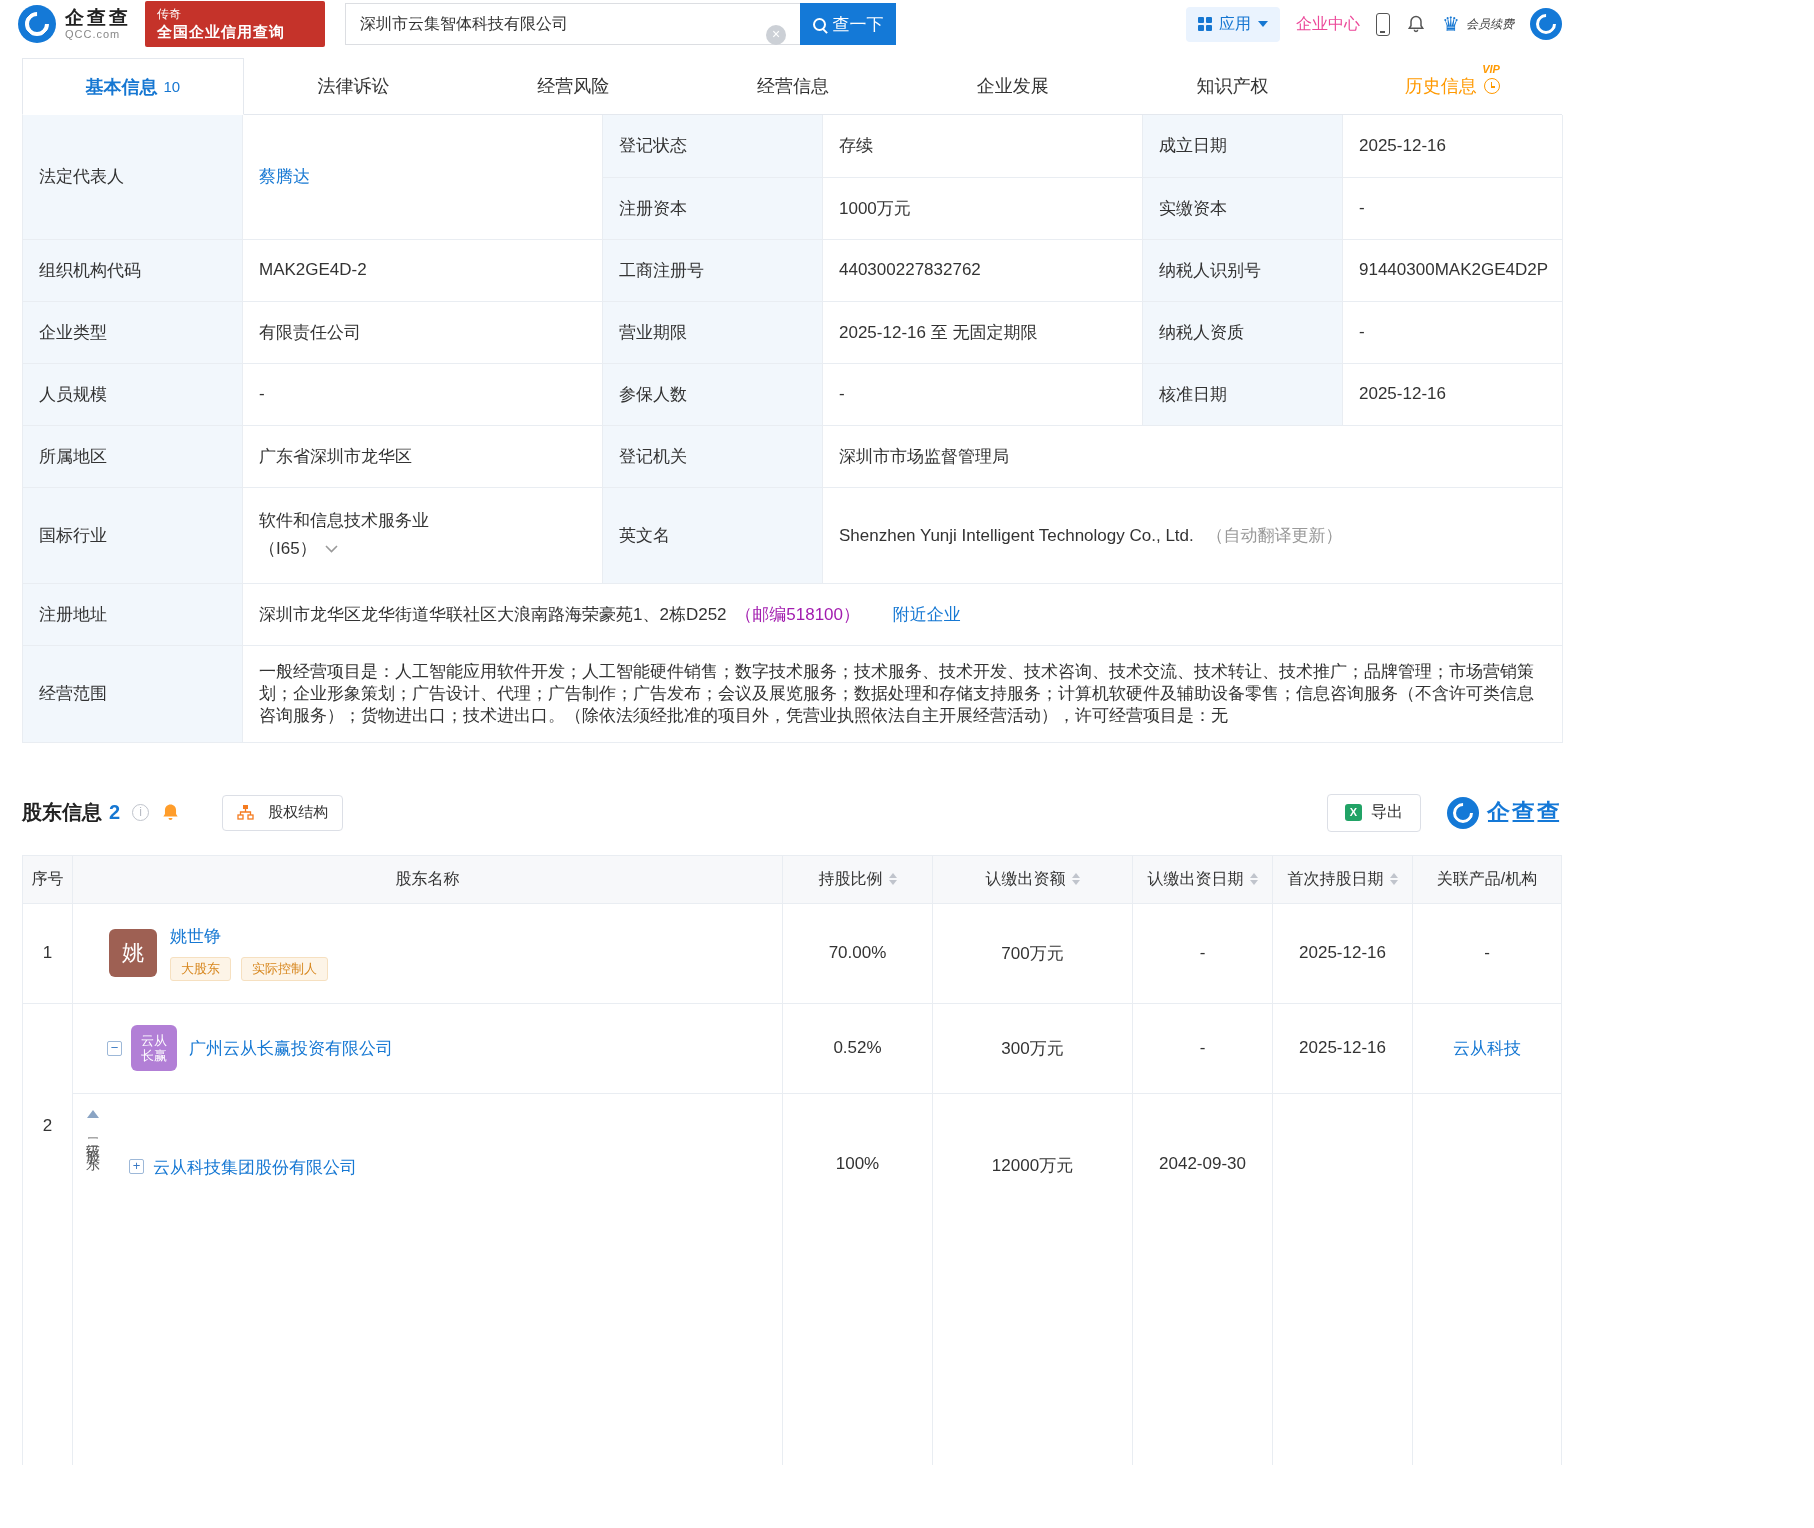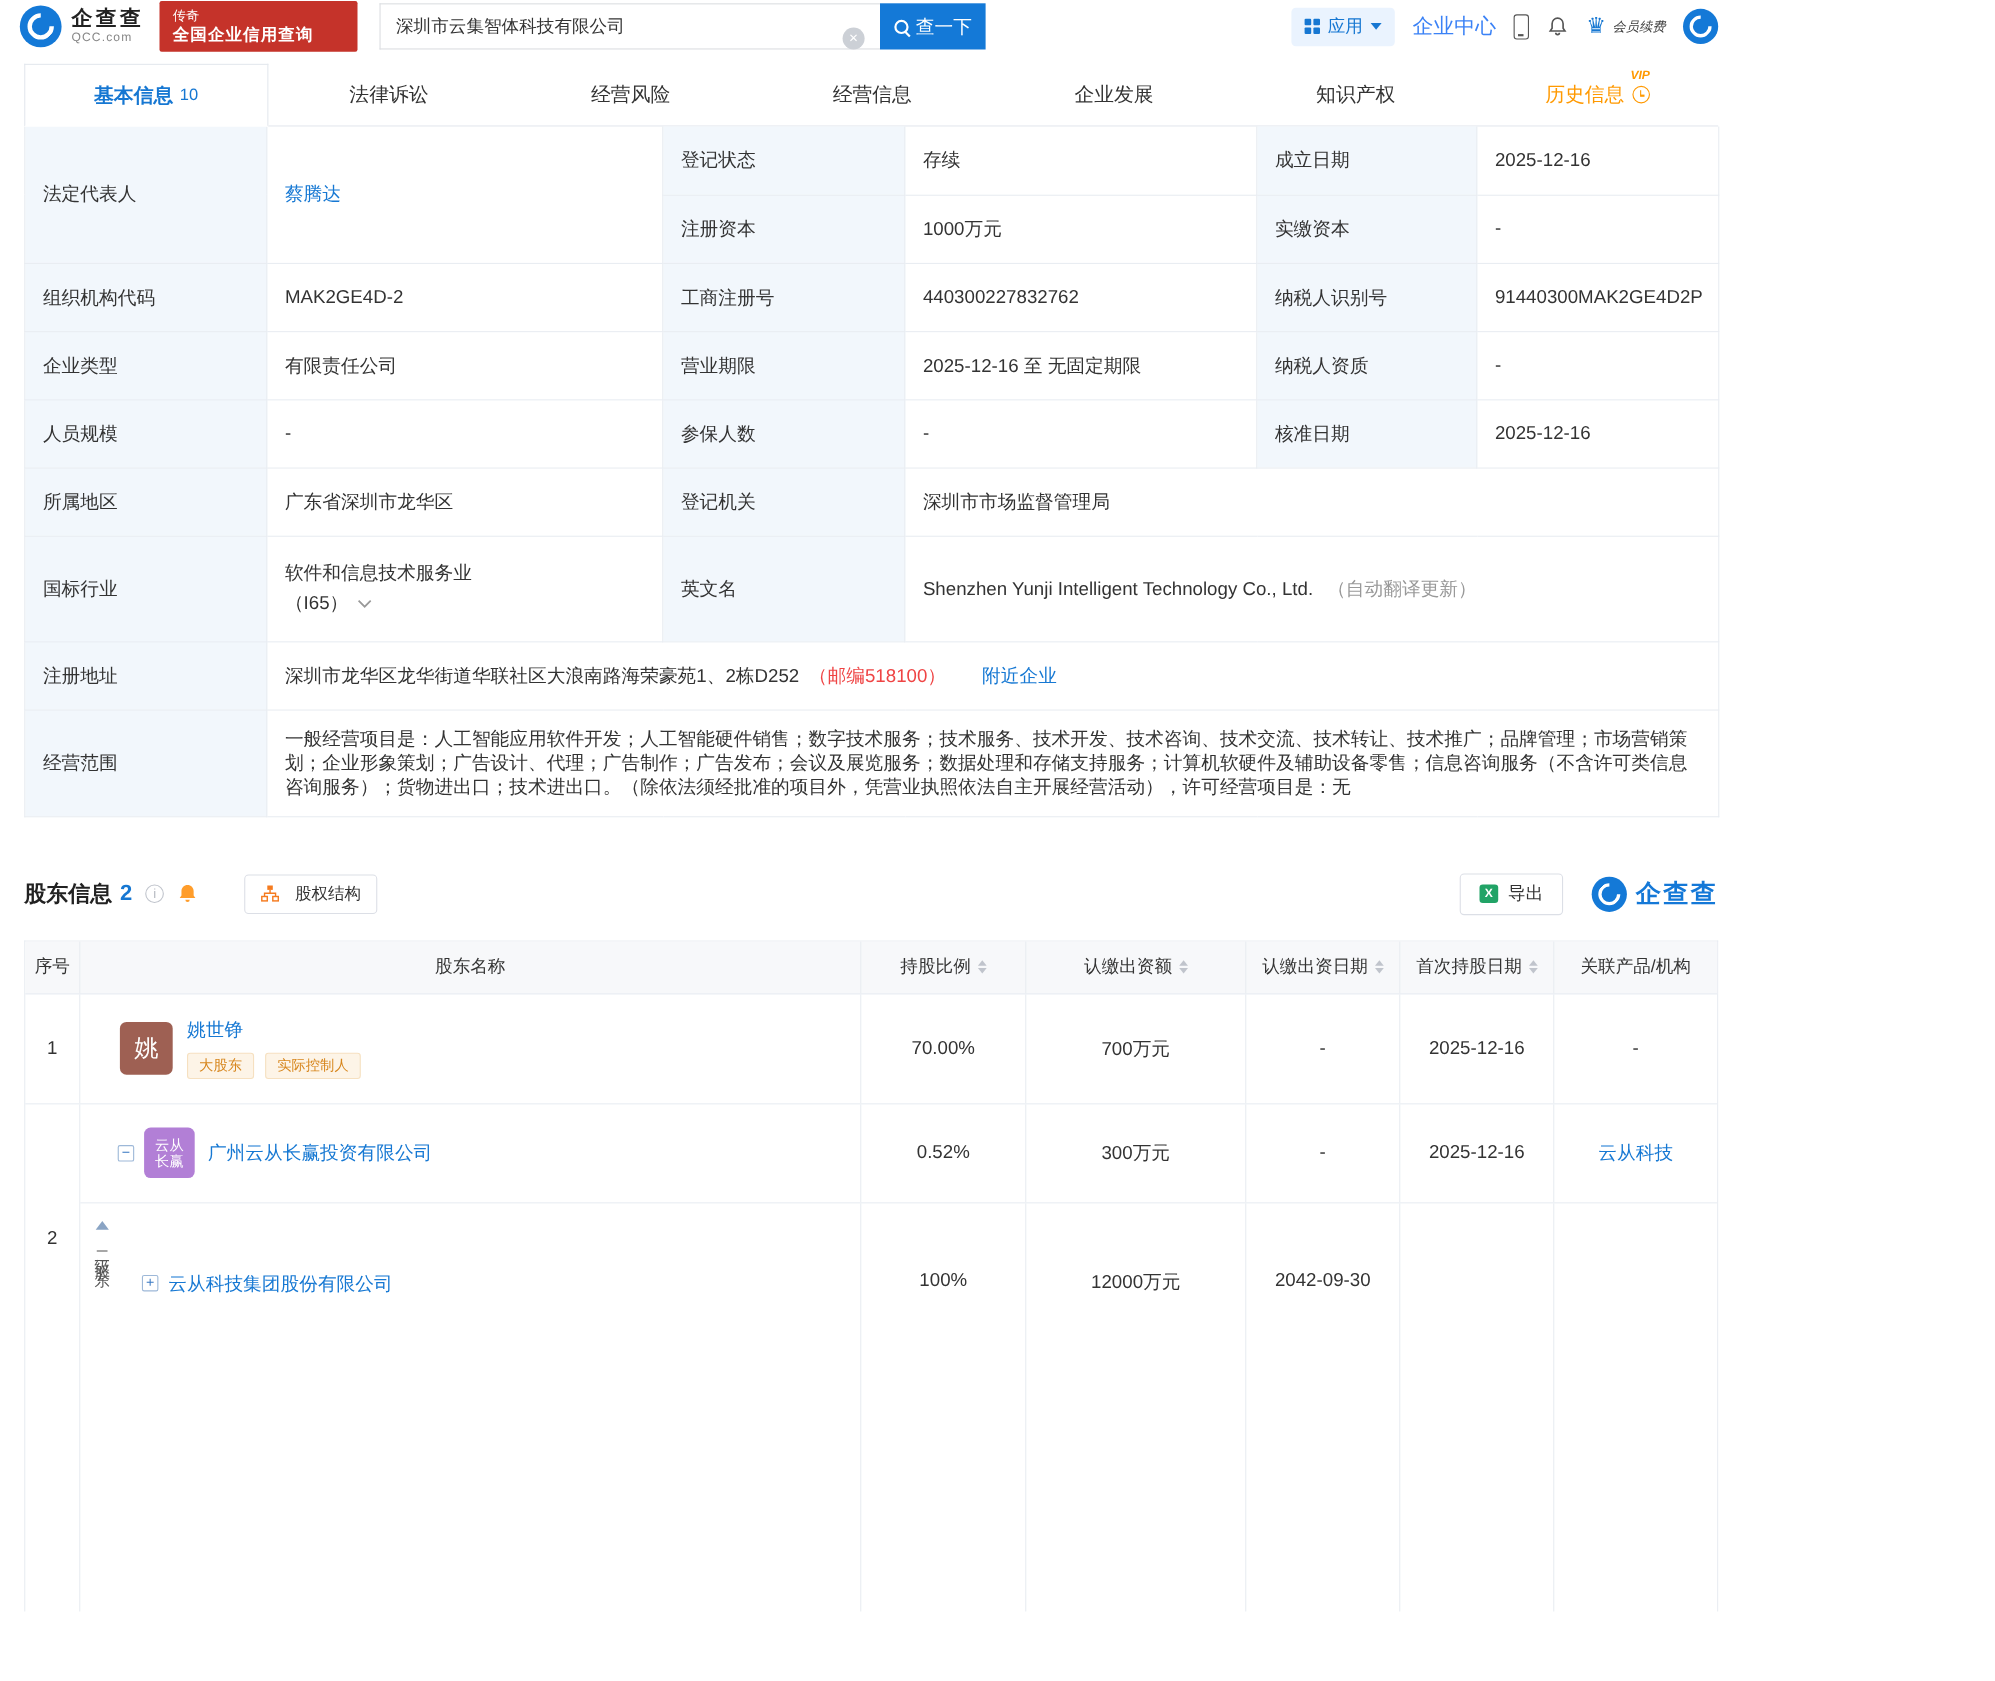--- a/index.html
+++ b/index.html
@@ -29,21 +29,21 @@
   .search-btn{width:96px;height:42px;background:#1479d7;border:none;color:#fff;font-size:17px;
     display:flex;align-items:center;justify-content:center;gap:7px;cursor:pointer;font-family:inherit}
   .mag-icon{width:13px;height:13px;border:2px solid #fff;border-radius:50%;position:relative;flex:none}
   .mag-icon::after{content:"";position:absolute;width:2px;height:6px;background:#fff;left:9px;top:8px;transform:rotate(-45deg)}
   .top-right{margin-left:auto;display:flex;align-items:center;gap:16px;padding-right:252px}
   .apps{display:flex;align-items:center;gap:7px;color:#1677d2;background:#eaf3fe;border-radius:4px;
     padding:7px 12px;font-size:16px;cursor:pointer}
   .grid-icon{display:inline-grid;grid-template-columns:6px 6px;gap:2px}
   .grid-icon i{width:6px;height:6px;background:#1677d2;border-radius:1px}
   .caret{width:0;height:0;border-left:5px solid transparent;border-right:5px solid transparent;border-top:6px solid #1677d2}
-  .center-link{font-size:19px;color:#3b82f6;cursor:pointer;white-space:nowrap}
+  .center-link{font-size:16px;color:#ec4899;cursor:pointer;white-space:nowrap}
   .phone-icon{width:14px;height:23px;border:1.5px solid #555;border-radius:3px;position:relative;cursor:pointer}
   .phone-icon::after{content:"";position:absolute;left:3px;bottom:2px;width:5px;height:1.5px;background:#555}
   .bell-btn{cursor:pointer;display:flex}
   .vip{display:flex;align-items:center;gap:6px;cursor:pointer}
   .crown{font-size:20px;color:#1677d2;line-height:1}
   .vip-text{display:flex;flex-direction:row;font-size:12px;color:#404040;line-height:13px;font-style:normal}
   .mini-logo{width:32px;height:32px;border-radius:50%;background:#1479d7;position:relative;cursor:pointer;flex:none}
   .mini-logo::before{content:"";position:absolute;inset:6px;border:3.5px solid #fff;border-radius:50%;
     border-right-color:transparent;transform:rotate(-45deg)}
 
@@ -64,21 +64,21 @@
   .clock-icon::after{content:"";position:absolute;left:6px;top:7px;width:4px;height:1.5px;background:#ff9900}
 
   
   .info-table{width:1540px;border-collapse:collapse;table-layout:fixed}
   .info-table td{border:1px solid #e9edf2;font-size:17px;color:#333;padding:0 16px;height:62px;vertical-align:middle}
   .info-table tr:first-child td{border-top:none}
   .info-table td.lbl{background:#f2f7fc}
   .ind-val div{line-height:28px}
   .ind-line2{display:flex;align-items:center;gap:8px;color:#333}
   .scope-cell{padding:15px 16px !important;line-height:22px;height:auto !important}
-  .addr-post{color:#ef4444;margin-left:4px}
+  .addr-post{color:#a21caf;margin-left:4px}
   .addr-near{margin-left:28px}
   .en-note{color:#999;margin-left:8px}
 
   
   .sh-head{margin-top:48px;display:flex;align-items:center;height:44px}
   .sh-title{font-size:20px;font-weight:700;color:#222}
   .sh-count{font-size:20px;font-weight:700;color:#1677d2;margin-left:7px}
   .info-icon{width:17px;height:17px;border:1px solid #c0c4cc;border-radius:50%;color:#b6bac2;font-size:12px;
     line-height:15px;text-align:center;margin-left:12px;cursor:pointer;font-style:normal}
   .bell-o{margin-left:12px;cursor:pointer;display:flex}

